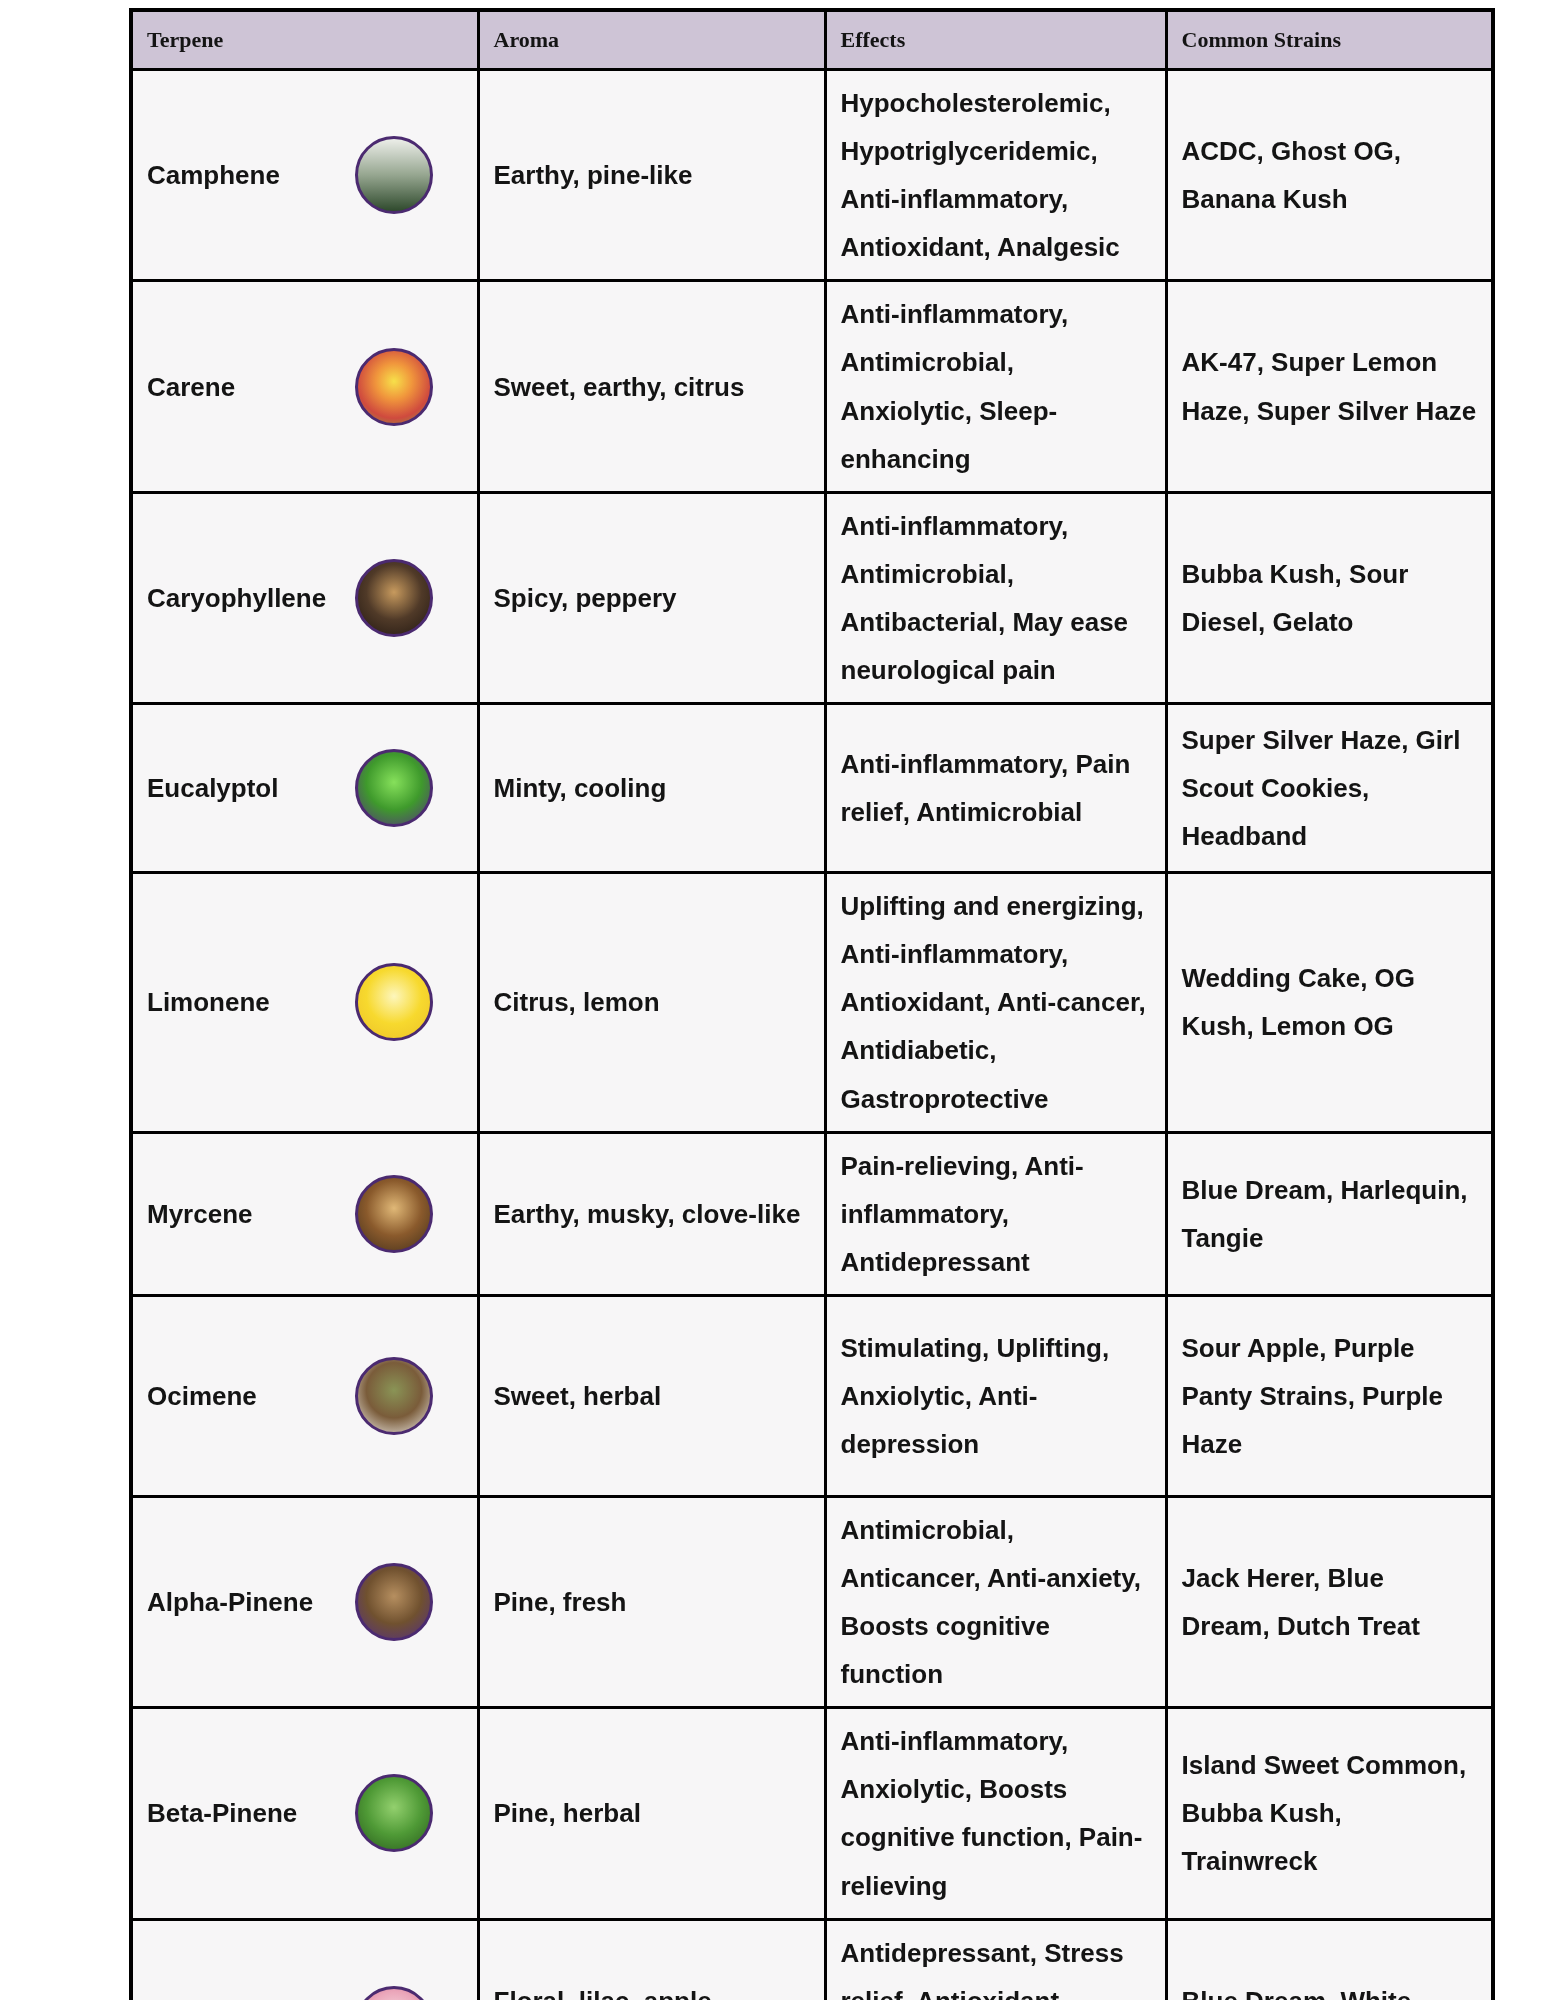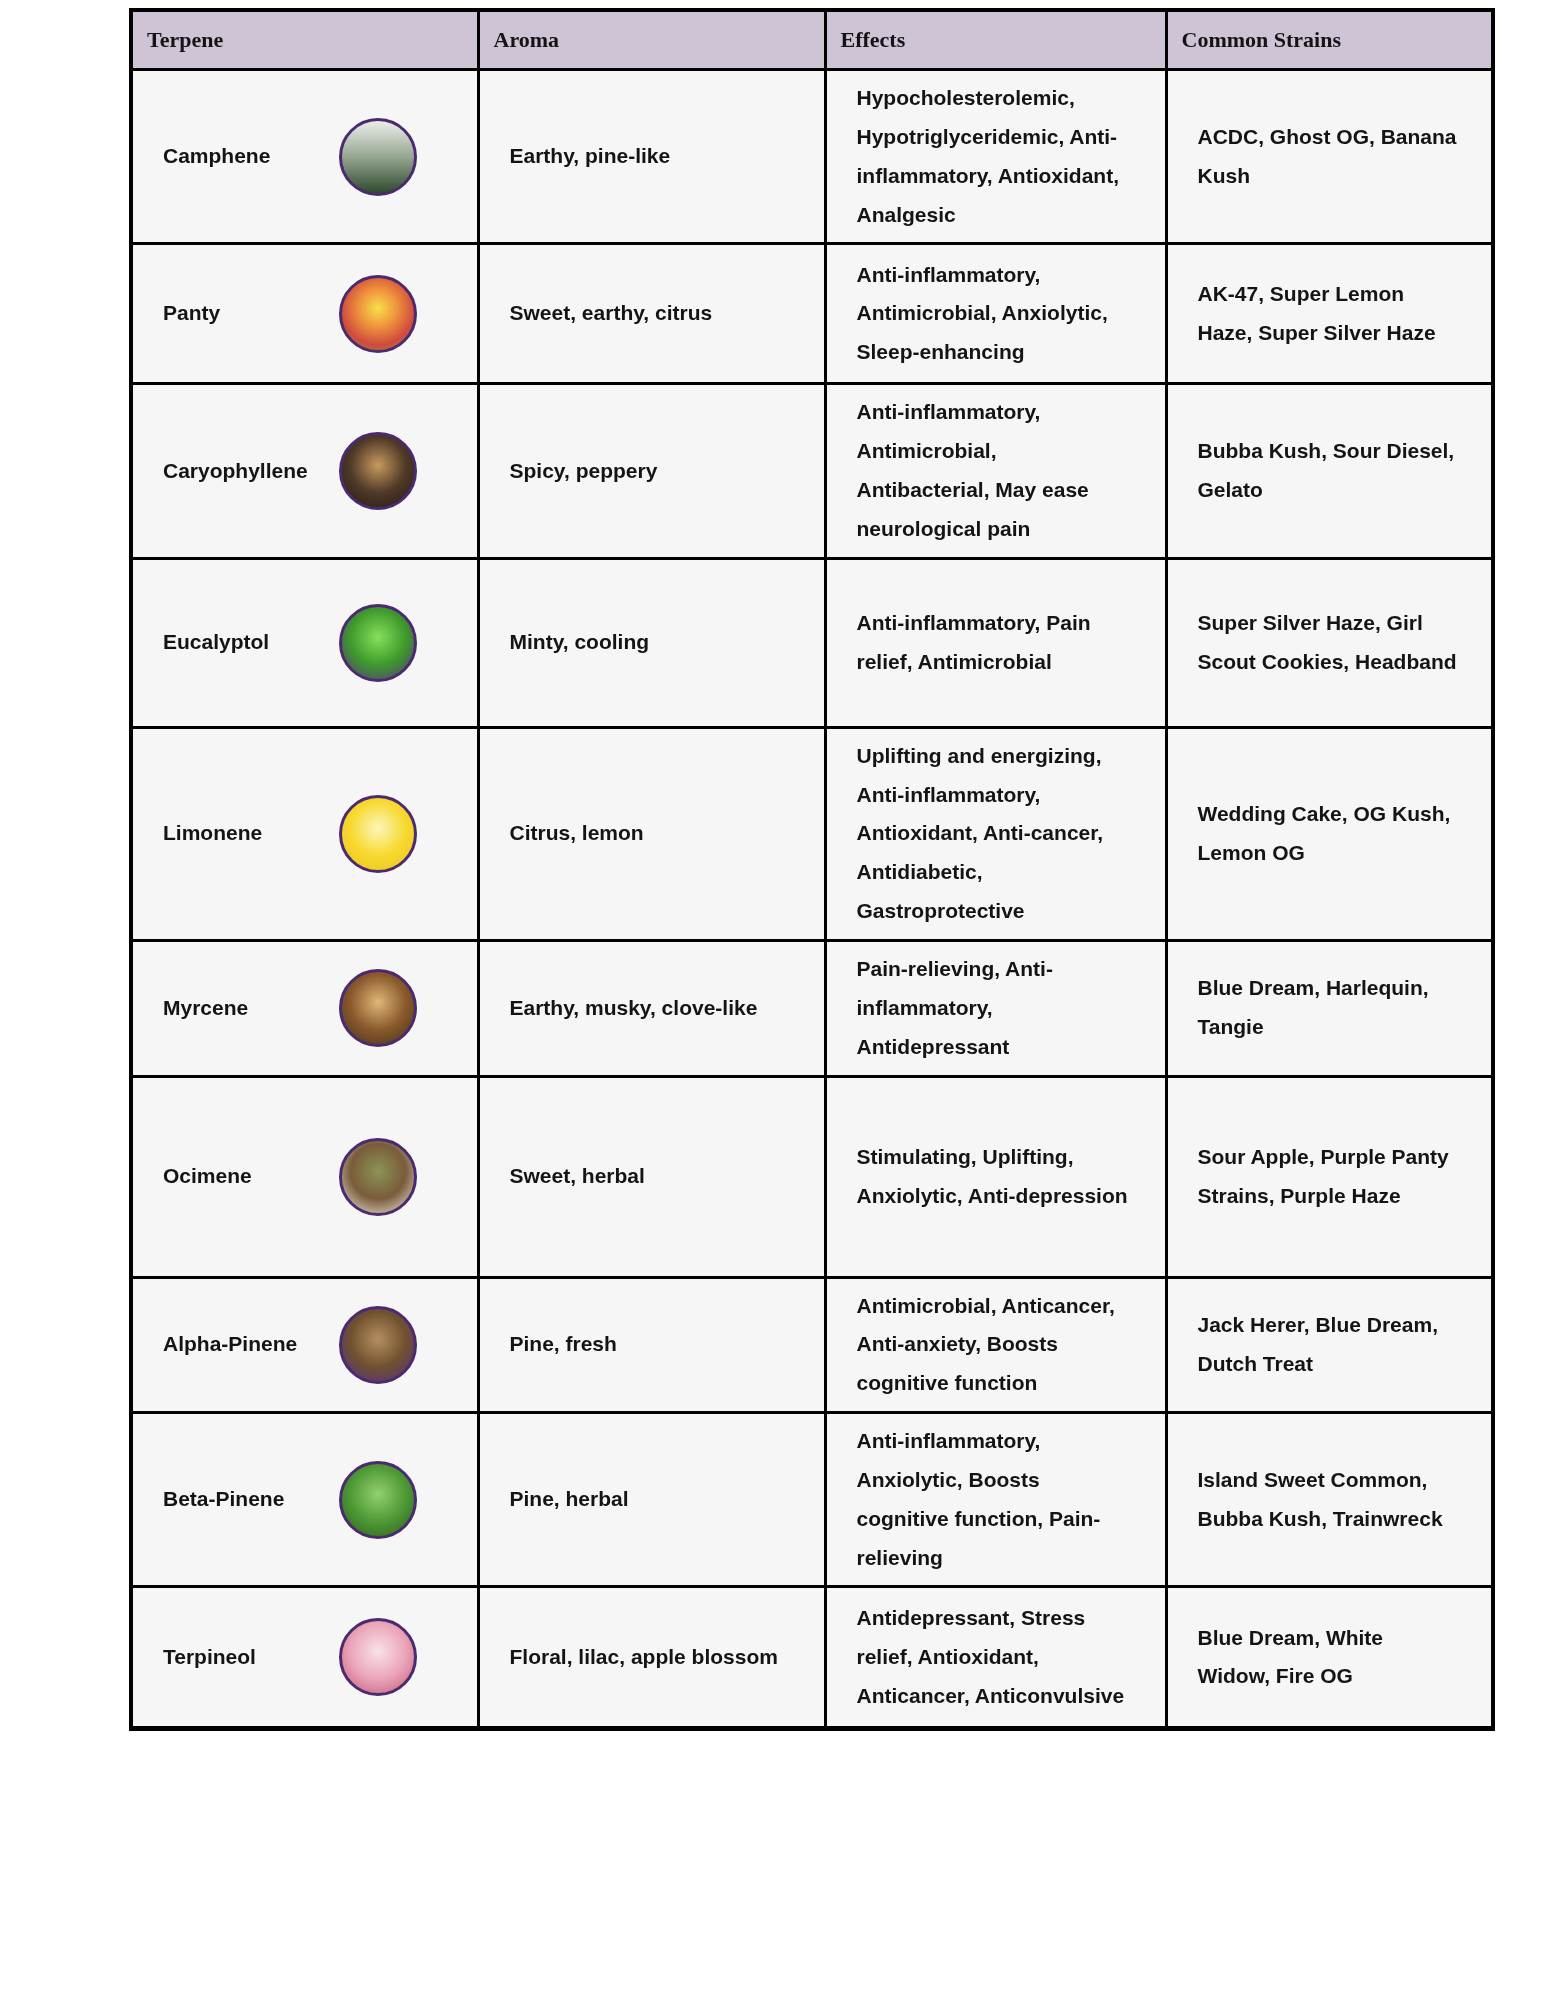--- a/index.html
+++ b/index.html
@@ -31,23 +31,23 @@
   }
   th{
     background:var(--header-bg,#cec4d6);
     height:56px;
     font-size:22px;
     padding:0 14px;
     font-family:Liberation Serif, serif;
   }
   td{
     background:var(--cell-bg,#f7f6f7);
-    font-size:21px;
+    font-size:26px;
     line-height:1.85;
-    padding:8px 30px;
+    padding:8px 14px;
   }
   
   tbody tr:nth-child(1) td{height:146px}
   tbody tr:nth-child(2) td{height:121px}
   tbody tr:nth-child(3) td{height:152px}
   tbody tr:nth-child(4) td{height:150px}
   tbody tr:nth-child(5) td{height:93px}
   tbody tr:nth-child(6) td{height:96px}
   tbody tr:nth-child(7) td{height:182px}
   tbody tr:nth-child(8) td{height:92px}
@@ -105,21 +105,21 @@
       </div>
     </td>
     <td class="c2">Earthy, pine-like</td>
     <td class="c3">Hypocholesterolemic, Hypotriglyceridemic, Anti-inflammatory, Antioxidant, Analgesic</td>
     <td class="c4">ACDC, Ghost OG, Banana Kush</td>
   </tr>
 
   <tr>
     <td class="c1">
       <div class="namecell">
-        <span class="tname">Panty</span>
+        <span class="tname">Carene</span>
         <span class="photo" style="background: radial-gradient(circle at 50% 42%, rgb(247, 224, 74) 0%, rgb(240, 149, 60) 33%, rgb(207, 74, 62) 67%, rgb(125, 170, 63) 100%);"></span>
       </div>
     </td>
     <td class="c2">Sweet, earthy, citrus</td>
     <td class="c3">Anti-inflammatory, Antimicrobial, Anxiolytic, Sleep-enhancing</td>
     <td class="c4">AK-47, Super Lemon Haze, Super Silver Haze</td>
   </tr>
 
   <tr>
     <td class="c1">

